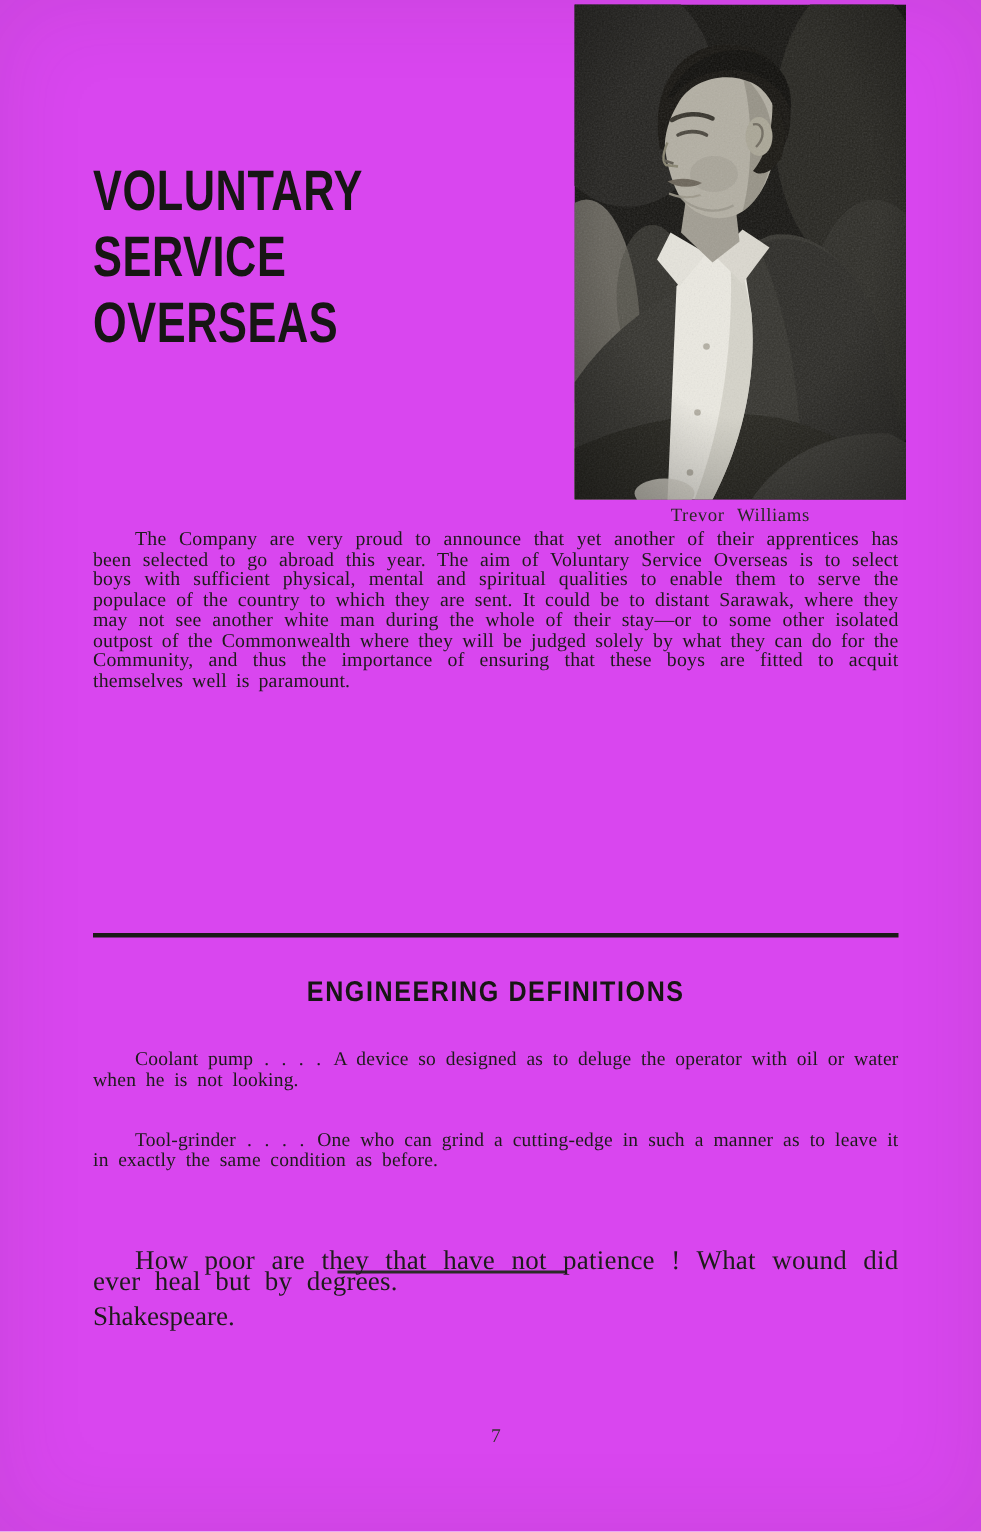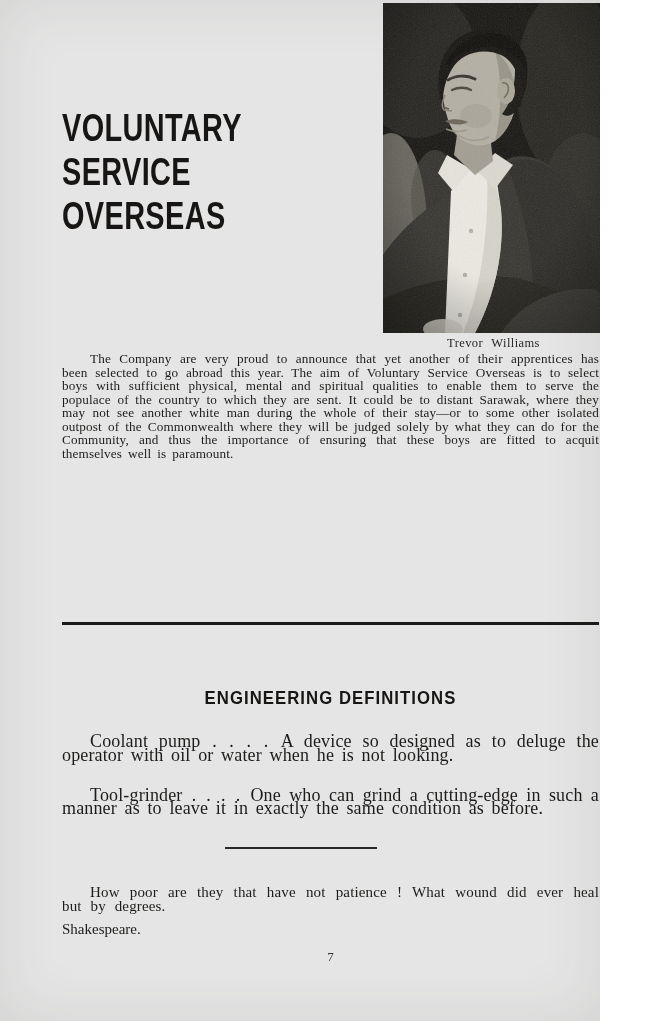--- a/index.html
+++ b/index.html
@@ -1,20 +1,20 @@
 <!DOCTYPE html>
 <html><head>
 <meta charset="utf-8">
 <style>
   html, body { margin: 0; padding: 0; background: #ffffff; }
   .page {
     position: relative;
-    width: 600px;
+    width: 654px;
     height: 1021px;
-    background: #e5e5e5;
+    background: #d946ef;
     box-shadow: inset 0 0 60px rgba(60,55,45,0.10);
     font-family: "Liberation Serif", serif;
     color: #1d1c1a;
     overflow: hidden;
   }
 
   
   .masthead {
     position: absolute;
     left: 62px;
@@ -70,37 +70,37 @@
     top: 622px;
     width: 537px;
     height: 3px;
     background: #1b1a18;
   }
 
   
   .definitions {
     position: absolute;
     left: 62px;
-    top: 687px;
+    top: 651px;
     width: 537px;
   }
   .definitions-heading {
     text-align: center;
     font-family: "Liberation Sans", sans-serif;
     font-weight: bold;
     font-size: 19px;
     letter-spacing: 1.2px;
     color: #171614;
     transform: scaleX(0.88);
     transform-origin: 50% 0;
     margin: 0 0 26px 0;
   }
   .definition-item {
     margin: 0 0 26px 0;
-    font-size: 18px;
+    font-size: 13px;
     line-height: 13.8px;
     text-align: justify;
     text-indent: 28px;
     word-spacing: 3px;
     letter-spacing: 0.15px;
   }
   .definition-item .dots { letter-spacing: 1px; }
 
   .rule-short {
     position: absolute;
@@ -108,23 +108,23 @@
     top: 847px;
     width: 152px;
     height: 2px;
     background: #2b2a28;
   }
 
   
   .quote-block {
     position: absolute;
     left: 62px;
-    top: 885px;
-    width: 537px;
-    font-size: 15px;
+    top: 833px;
+    width: 537px;
+    font-size: 18px;
     line-height: 14px;
   }
   .quote-text {
     margin: 0;
     text-align: justify;
     text-indent: 28px;
     word-spacing: 5px;
     letter-spacing: 0.15px;
   }
   .quote-attribution {

